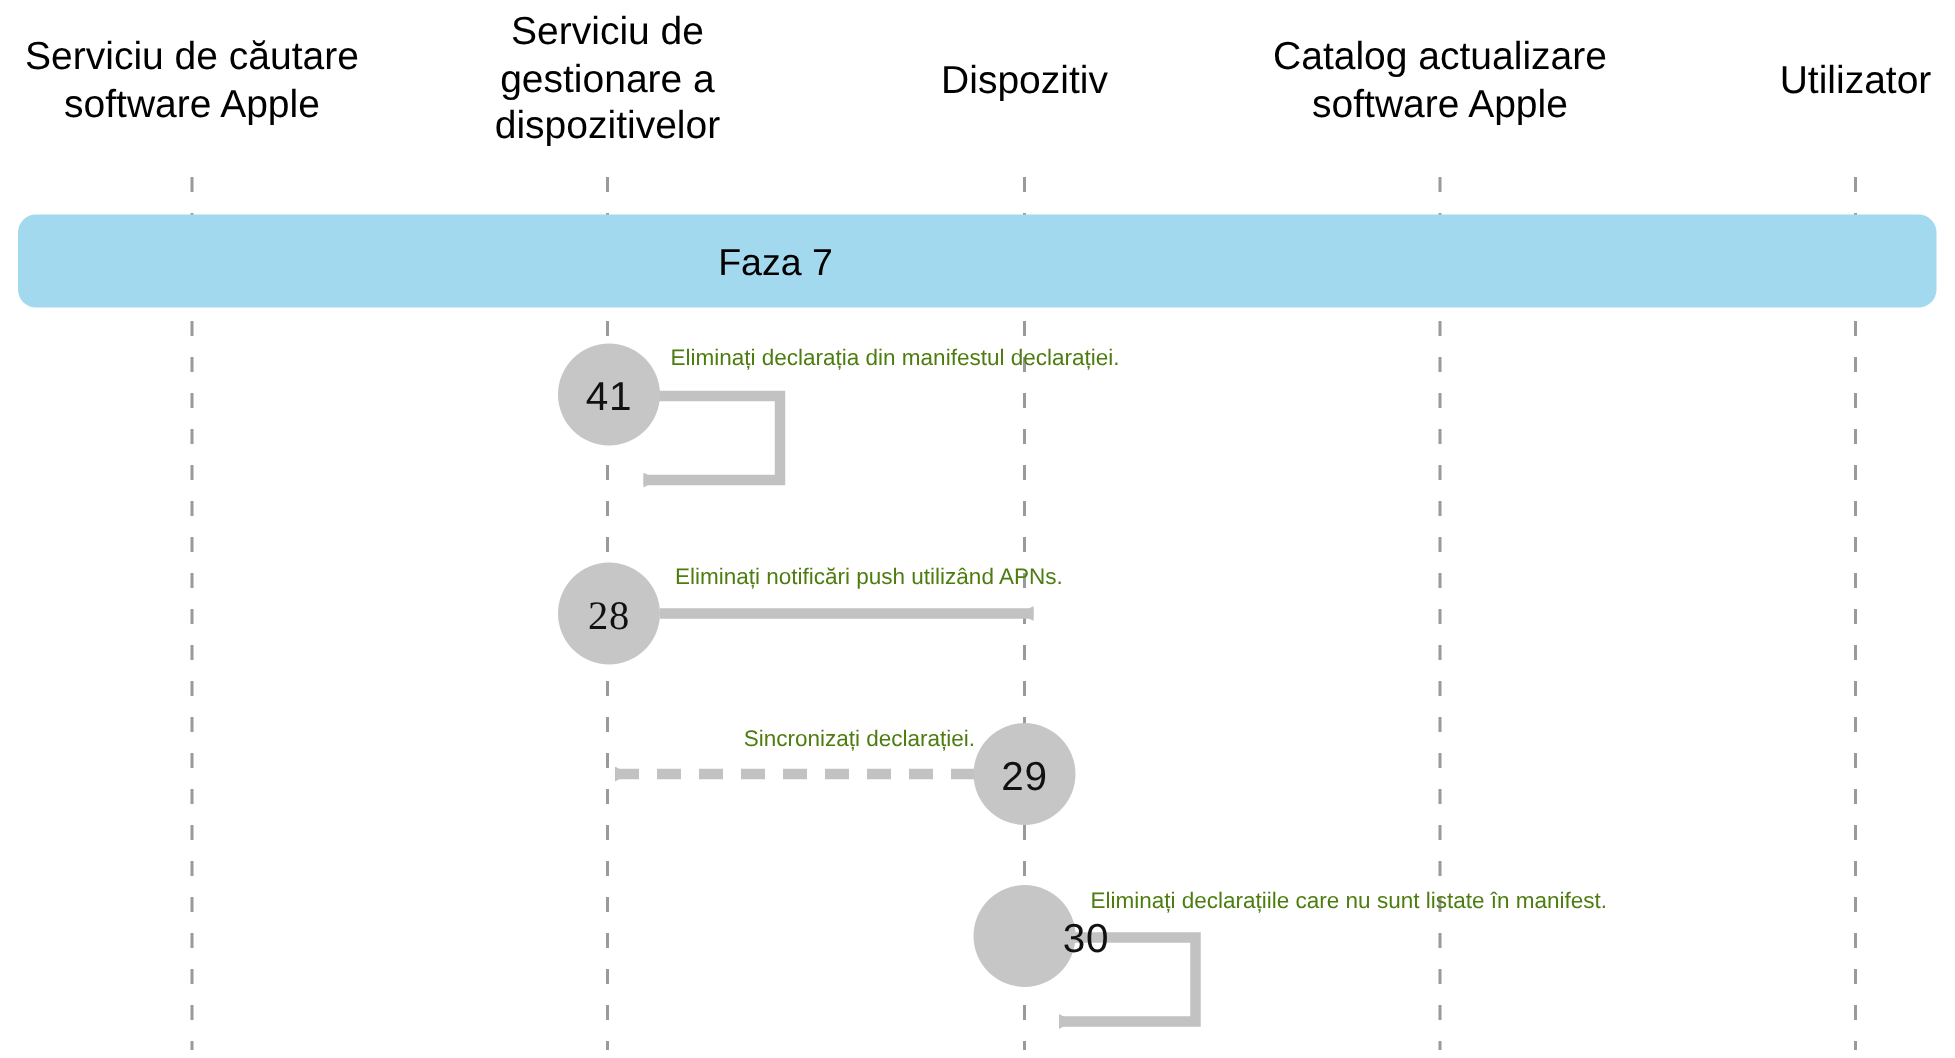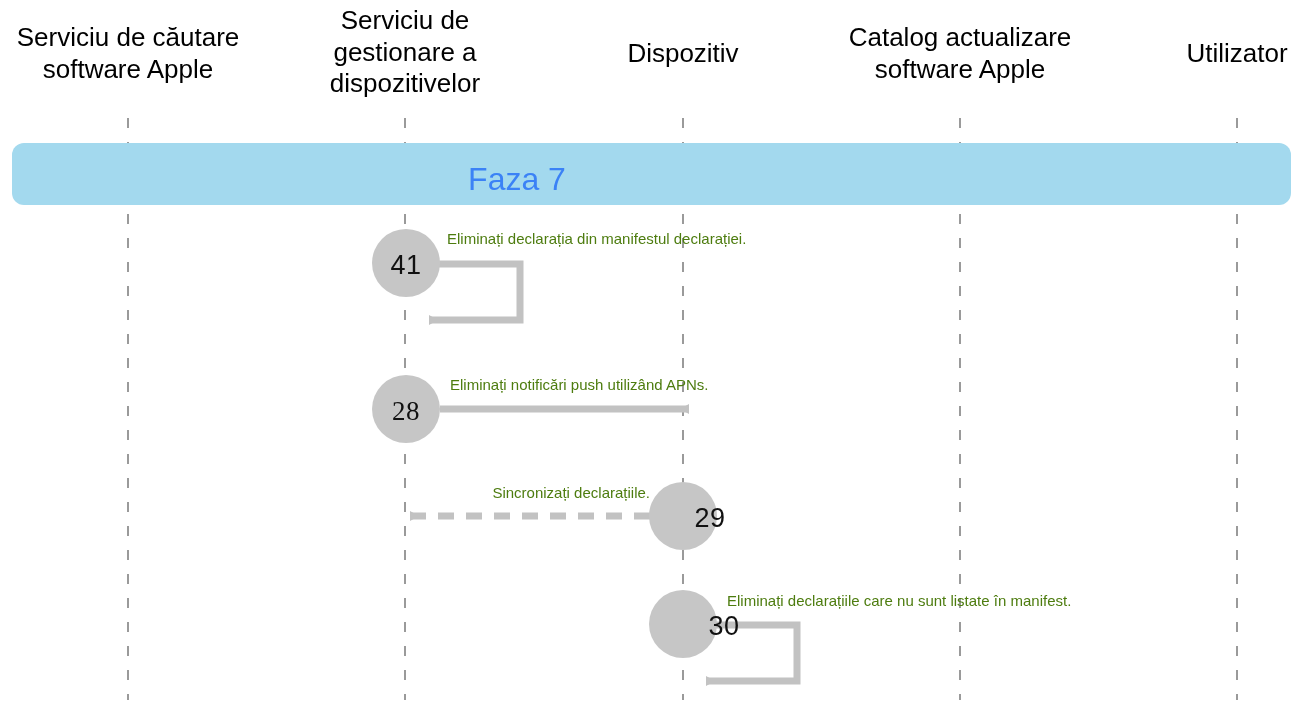--- a/index.html
+++ b/index.html
@@ -32,22 +32,22 @@
     line-height: 1.22;
     color: #000000;
     white-space: pre-line;
     transform: translateX(-50%);
   }
   .phase-label {
     position: absolute;
     left: 0;
     width: 1034px;
     text-align: center;
-    font-size: 32px;
-    color: #3b82f6;
+    font-size: 25px;
+    color: #000000;
   }
   .step-num {
     position: absolute;
     font-size: 27px;
     color: #111111;
     text-align: center;
     transform: translate(-50%, -50%);
     letter-spacing: 0.5px;
   }
   .msg-label {
@@ -110,21 +110,21 @@
     <g>
       <path d="M 701 625 L 797 625 L 797 681 L 706 681" fill="none" stroke="#c2c2c2" stroke-width="7" stroke-linecap="butt" stroke-linejoin="miter" marker-end="url(#ah-left)"></path>
     </g>
     <circle cx="683" cy="624" r="34" fill="#c6c6c6"></circle>
   </svg>
 
   <div class="phase-label" style="top:161px;">Faza 7</div>
 
   <div class="step-num" style="left:406px; top:265px;">41</div>
   <div class="step-num" style="left:406px; top:411px;font-family:Liberation Serif, serif;">28</div>
-  <div class="step-num" style="left:683px; top:518px;margin-left:27px;">29</div>
+  <div class="step-num" style="left:683px; top:518px;">29</div>
   <div class="step-num" style="left:683px; top:626px;margin-left:41px;">30</div>
 
   <div class="msg-label" style="left:447px; top:230px;">Eliminați declarația din manifestul declarației.</div>
   <div class="msg-label" style="left:450px; top:376px;">Eliminați notificări push utilizând APNs.</div>
-  <div class="msg-label right-anchored" style="left:650px; top:484px;">Sincronizați declarațiile.</div>
+  <div class="msg-label right-anchored" style="left:650px; top:484px;">Sincronizați declarației.</div>
   <div class="msg-label" style="left:727px; top:592px;">Eliminați declarațiile care nu sunt listate în manifest.</div>
 
 </div>
 
 </body></html>

